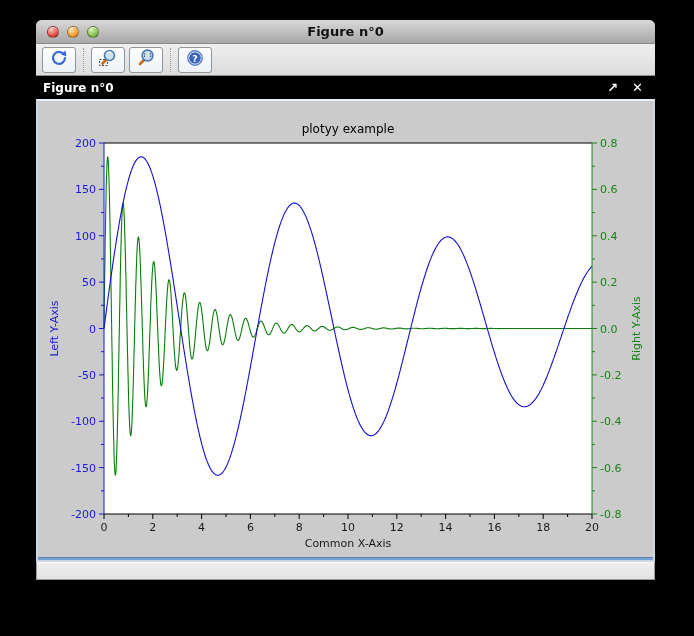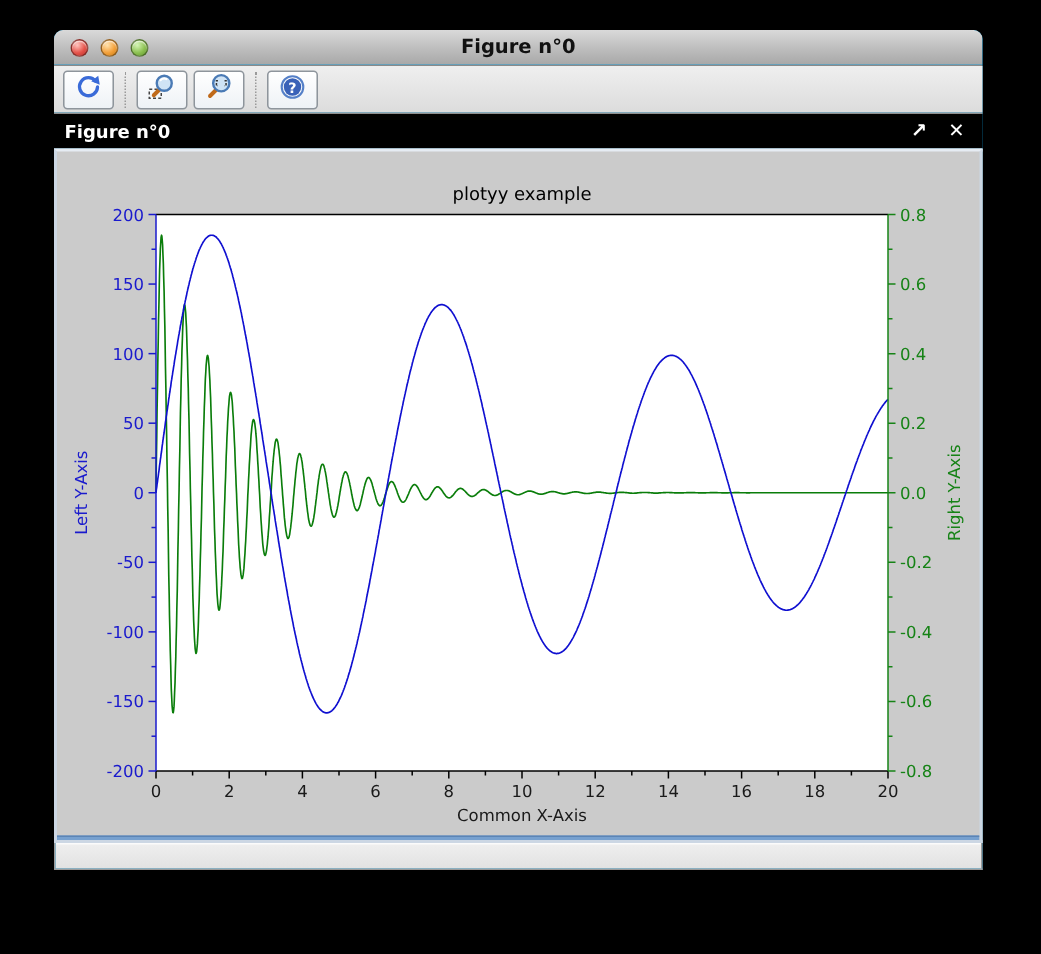--- a/index.html
+++ b/index.html
@@ -1,19 +1,19 @@
 <!DOCTYPE html>
 <html><head>
 <meta charset="utf-8">
 <style>
   * { margin:0; padding:0; box-sizing:border-box; }
   html,body { width:694px; height:636px; background:#000; overflow:hidden;
               font-family:"DejaVu Sans", sans-serif; }
   .window { position:absolute; left:36px; top:20px; width:619px; height:560px;
-            background:#0ea5e9; border-radius:6px 6px 0 0; display:flex; flex-direction:column; }
+            background:#fca5a5; border-radius:6px 6px 0 0; display:flex; flex-direction:column; }
   
   .titlebar { height:24px; border-radius:6px 6px 0 0; position:relative; flex:0 0 auto;
               background:linear-gradient(#d9d9d9,#bdbdbd 55%,#a8a8a8);
               border-bottom:1px solid #8a8a8a; display:flex; align-items:center; }
   .lights { display:flex; gap:8px; padding-left:11px; }
   .light { width:12px; height:12px; border-radius:50%; border:1px solid rgba(0,0,0,.35);
            box-shadow: inset 0 1px 1px rgba(255,255,255,.7); cursor:default; }
   .light.red    { background:radial-gradient(circle at 35% 30%, #ffc5c0, #e5544b 55%, #b92c25); }
   .light.orange { background:radial-gradient(circle at 35% 30%, #ffe3b0, #f3a03a 55%, #c87a10); }
   .light.green  { background:radial-gradient(circle at 35% 30%, #d6f5b8, #8cc152 55%, #5d9427); }

